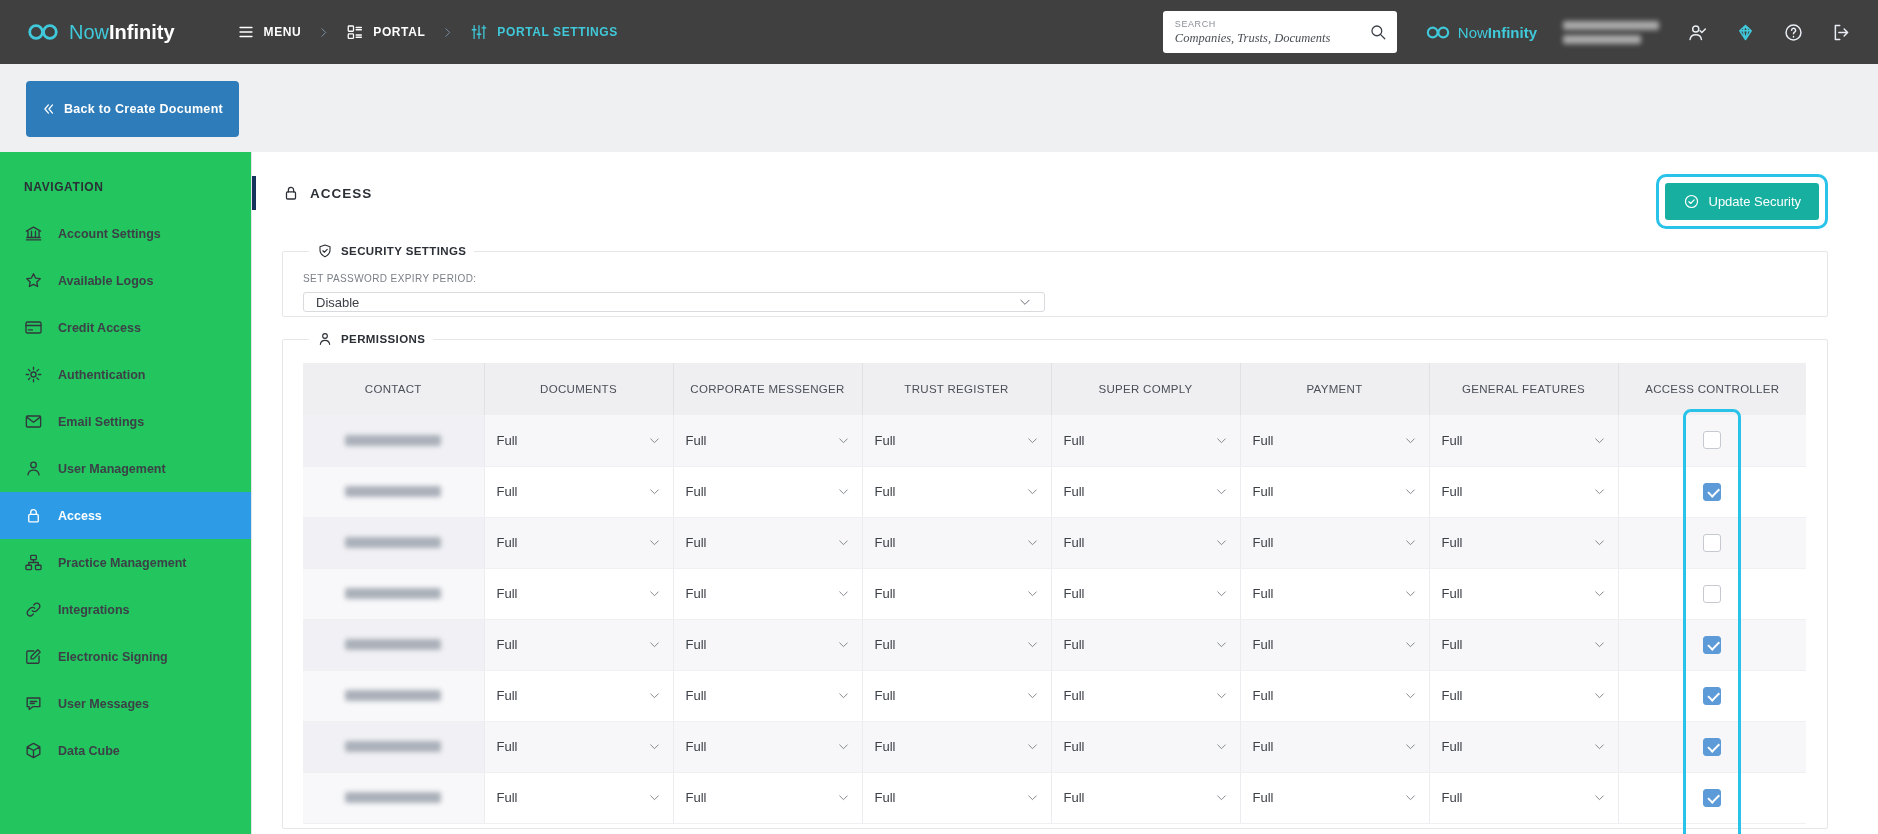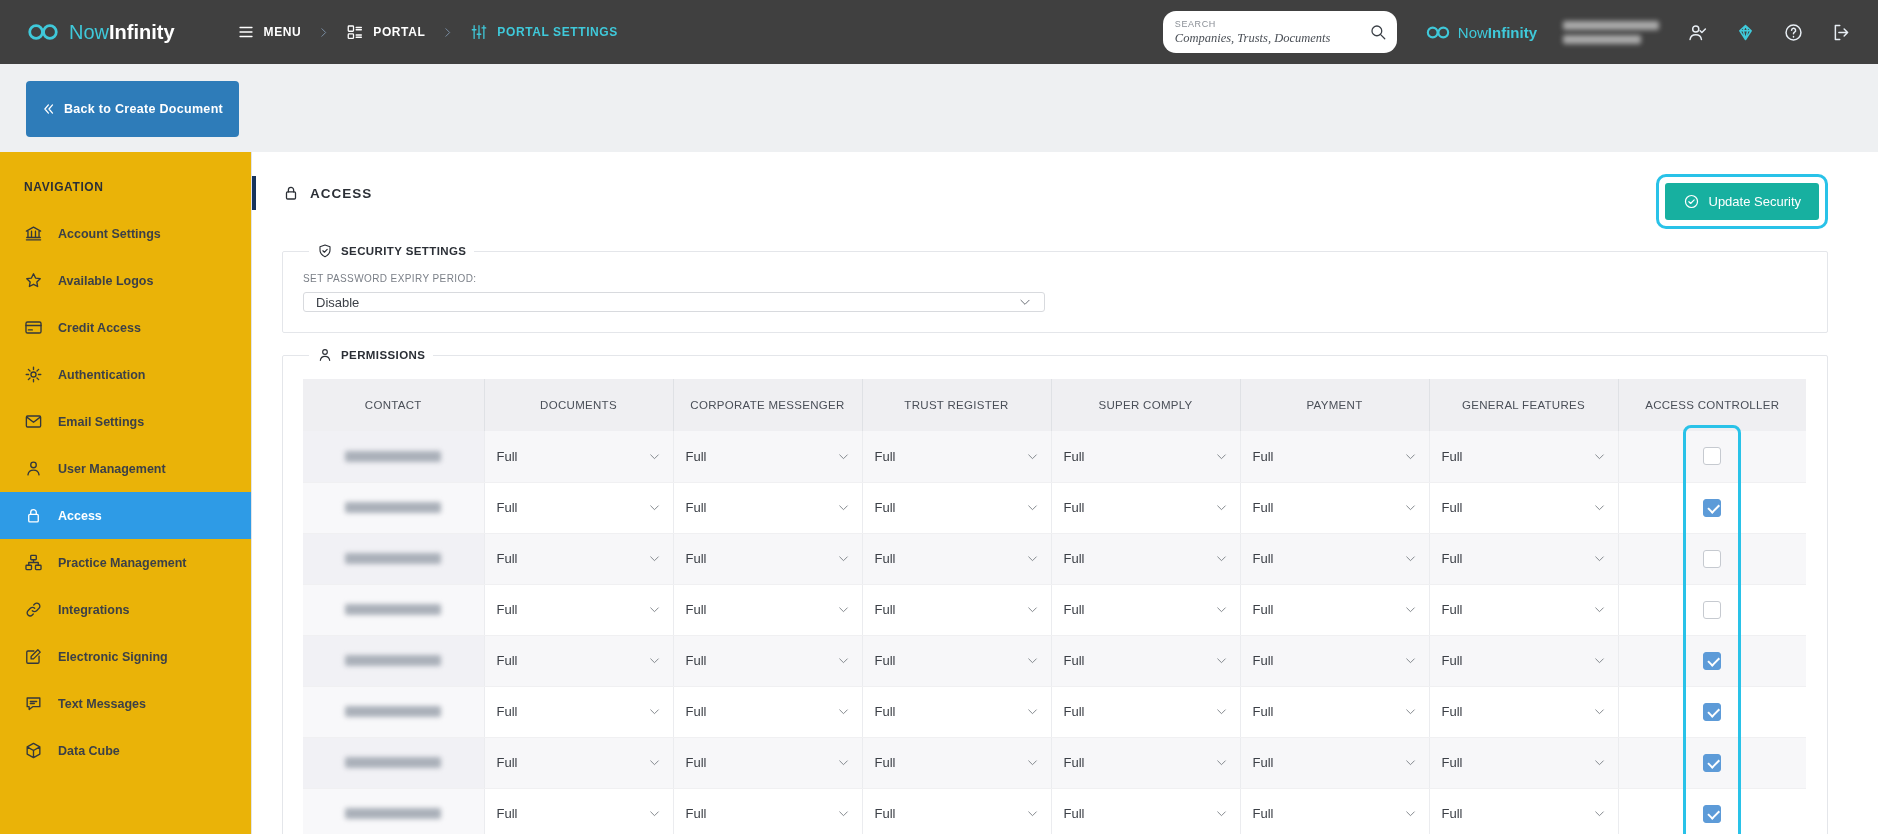--- a/index.html
+++ b/index.html
@@ -10,21 +10,21 @@
   .topbar{height:64px;background:#404040;display:flex;align-items:center;padding:0 26px;color:#fff}
   .brand{display:flex;align-items:center;gap:9px;font-size:20px;cursor:pointer}
   .brand svg{width:34px;height:22px;color:#3fc9da;stroke-width:2.6}
   .b-now{color:#3fc9da}
   .b-inf{color:#fff;font-weight:bold}
   .nav{display:flex;align-items:center;gap:16px;margin-left:62px}
   .nav-item{display:flex;align-items:center;gap:9px;font-size:12px;font-weight:bold;letter-spacing:.6px;cursor:pointer;color:#fff}
   .nav-item svg{width:18px;height:18px}
   .nav-item.active{color:#3fc9da}
   .nav-sep{width:13px;height:13px;color:#7d93ab}
-  .search{margin-left:auto;width:234px;height:42px;background:#fff;border-radius:13px;display:flex;align-items:center;padding:0 10px 0 12px;color:#333;cursor:text}
+  .search{margin-left:auto;width:234px;height:42px;background:#fff;border-radius:3px;display:flex;align-items:center;padding:0 10px 0 12px;color:#333;cursor:text}
   .search-text{flex:1;display:flex;flex-direction:column;gap:2px}
   .search-label{font-size:9px;color:#8a8f96;letter-spacing:.6px}
   .search-ph{font-family:"Liberation Serif",serif;font-style:italic;font-size:12.5px;color:#4a4f56}
   .search svg{width:18px;height:18px;color:#3a3f46}
   .brand-sm{display:flex;align-items:center;gap:7px;font-size:15px;color:#3fc9da;margin-left:28px;cursor:pointer}
   .brand-sm svg{width:26px;height:17px;stroke-width:2.6}
   .brand-sm .b-inf{color:#3fc9da}
   .user-redact{margin-left:26px;display:flex;flex-direction:column;gap:5px;align-items:flex-start}
   .u-bar{height:9px;border-radius:2px;background:rgba(255,255,255,.55);filter:blur(2.5px)}
   .u-bar.l1{width:96px}.u-bar.l2{width:78px}
@@ -32,37 +32,37 @@
   .top-icons svg{width:21px;height:21px;color:#e8eef4;cursor:pointer}
   .top-icons svg[data-name="diamond-icon"]{color:#3fc9da}
 
   
   .backbar{height:88px;padding:17px 0 0 26px}
   .back-btn{display:inline-flex;align-items:center;gap:8px;background:#2e7cb9;color:#fff;font-size:12.5px;font-weight:bold;padding:21px 16px;border-radius:4px;border:none;cursor:pointer;letter-spacing:.3px}
   .back-btn svg{width:14px;height:14px;stroke-width:2.2}
 
   
   .page{display:flex;height:682px}
-  .sidebar{width:252px;background:#eab308;border-right:1px solid #e2e4e8;flex:none}
+  .sidebar{width:252px;background:#22c55e;border-right:1px solid #e2e4e8;flex:none}
   .sidebar-title{padding:28px 0 16px 24px;font-size:12px;font-weight:bold;color:#2b2f36;letter-spacing:.6px}
   .side-item{display:flex;align-items:center;gap:15px;height:47px;padding:0 24px;font-size:12.5px;font-weight:bold;color:#3c4047;cursor:pointer}
   .side-item svg{width:19px;height:19px;color:#33373d}
   .side-item.active{background:#2e9be6;color:#fff}
   .side-item.active svg{color:#fff}
 
   .main{flex:1;background:#fff;position:relative;padding:22px 50px 0 30px}
   .accent-bar{position:absolute;left:0;top:24px;width:4px;height:34px;background:#16335c}
   .main-head{display:flex;justify-content:space-between;align-items:flex-start}
   .title-row{display:flex;align-items:center;gap:10px;font-size:13.5px;font-weight:bold;letter-spacing:1px;color:#2b2f36;margin-top:10px}
   .title-row svg{width:18px;height:18px;color:#2b2f36}
   .hl-box{border:3px solid #29c2e8;border-radius:10px;padding:6px}
   .btn-teal{display:flex;align-items:center;gap:9px;background:#17b0a0;color:#fff;font-size:13px;border:none;border-radius:3px;padding:10px 18px;cursor:pointer}
   .btn-teal svg{width:17px;height:17px}
 
-  fieldset{border:1px solid #e4e6ea;border-radius:2px;margin-top:14px;padding:6px 20px 20px}
+  fieldset{border:1px solid #e4e6ea;border-radius:2px;margin-top:14px;padding:6px 20px 4px}
   legend{display:flex;align-items:center;gap:8px;font-size:11.5px;font-weight:bold;color:#2b2f36;letter-spacing:.4px;padding:0 8px;margin-left:6px}
   legend svg{width:16px;height:16px;color:#2b2f36}
   .field-label{font-size:10px;color:#7a7f87;letter-spacing:.4px;margin:8px 0 8px}
   .select{width:742px;height:20px;border:1px solid #d8dade;border-radius:3px;display:flex;align-items:center;justify-content:space-between;padding:0 12px;font-size:13px;color:#3c4047;background:#fff;cursor:pointer}
   .select svg{width:14px;height:14px;color:#6a6f76}
 
   .table-wrap{position:relative;margin-top:10px}
   table{border-collapse:collapse;table-layout:fixed;width:1503px}
   th{background:#efeff2;height:52px;font-size:11.5px;font-weight:normal;color:#4a4f58;border-right:1px solid #dfe1e5;letter-spacing:.3px}
   th:last-child{border-right:none}
@@ -320,21 +320,21 @@
         <div class="side-item" data-name="sidebar-item-electronic-signing">
           <svg class="ic" data-name="signature-icon">
             <use href="#i-signature"></use>
           </svg>
           <span data-name="sidebar-item-label">Electronic Signing</span>
         </div>
         <div class="side-item" data-name="sidebar-item-text-messages">
           <svg class="ic" data-name="chat-icon">
             <use href="#i-chat"></use>
           </svg>
-          <span data-name="sidebar-item-label">Text Messages</span>
+          <span data-name="sidebar-item-label">User Messages</span>
         </div>
         <div class="side-item" data-name="sidebar-item-data-cube">
           <svg class="ic" data-name="cube-icon">
             <use href="#i-cube"></use>
           </svg>
           <span data-name="sidebar-item-label">Data Cube</span>
         </div>
       </div>
   </aside>
 

